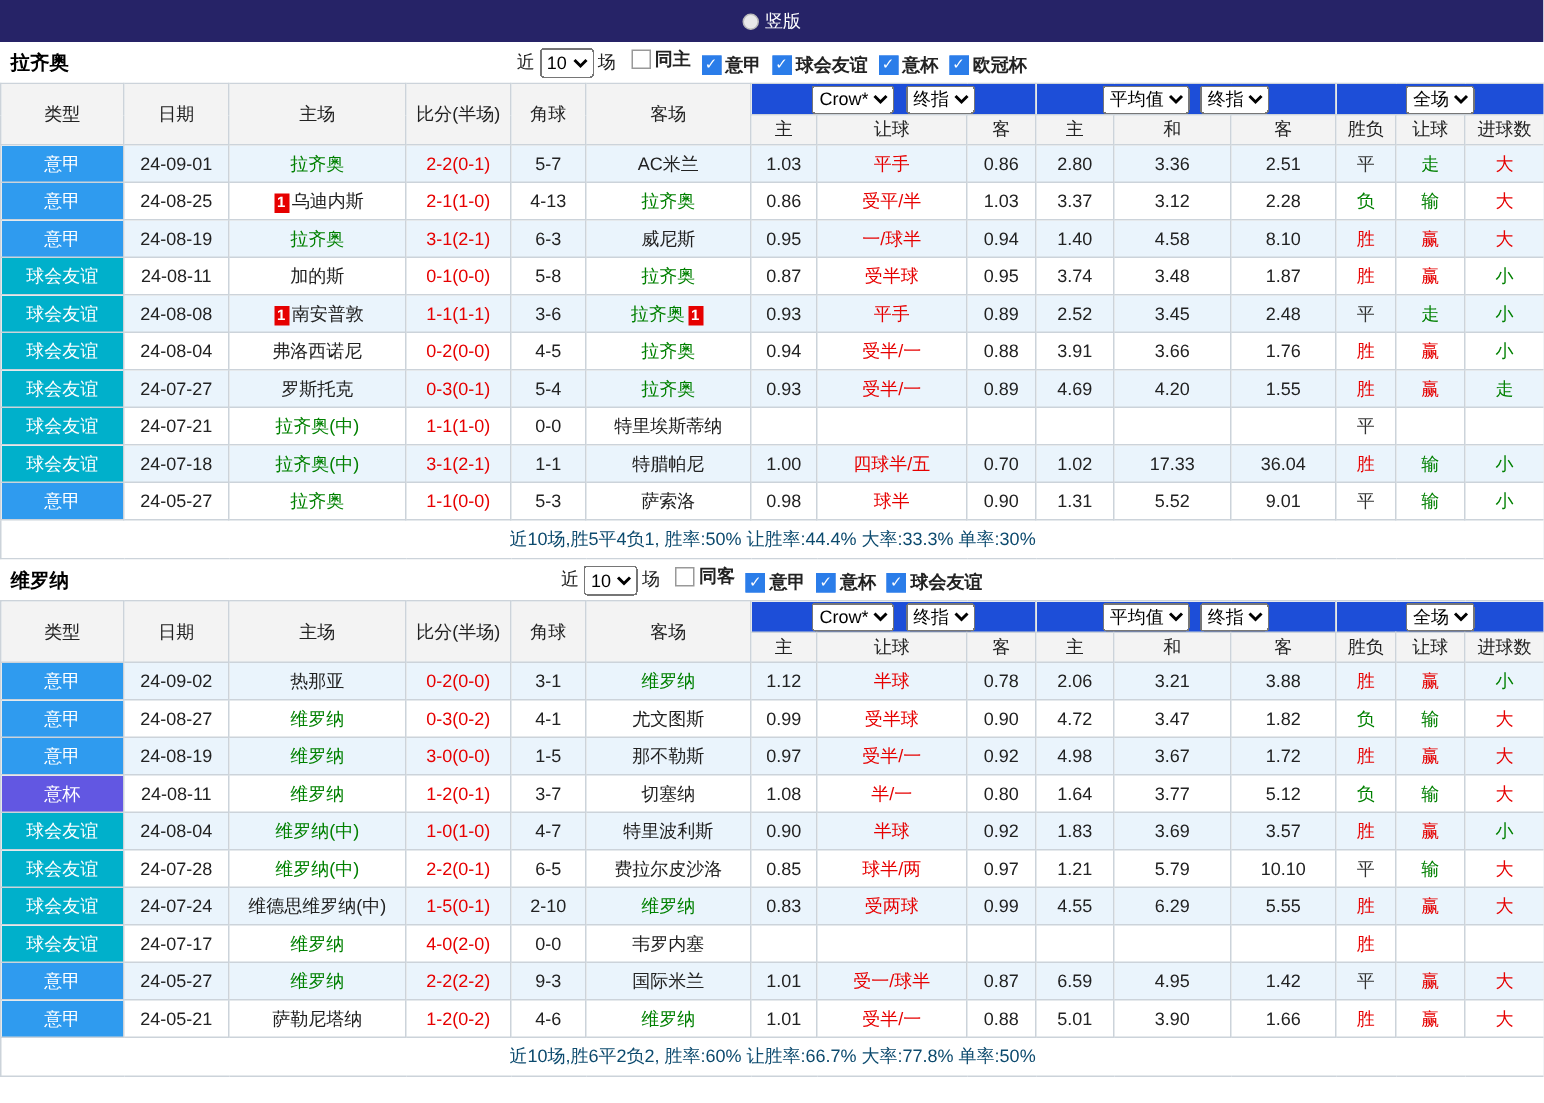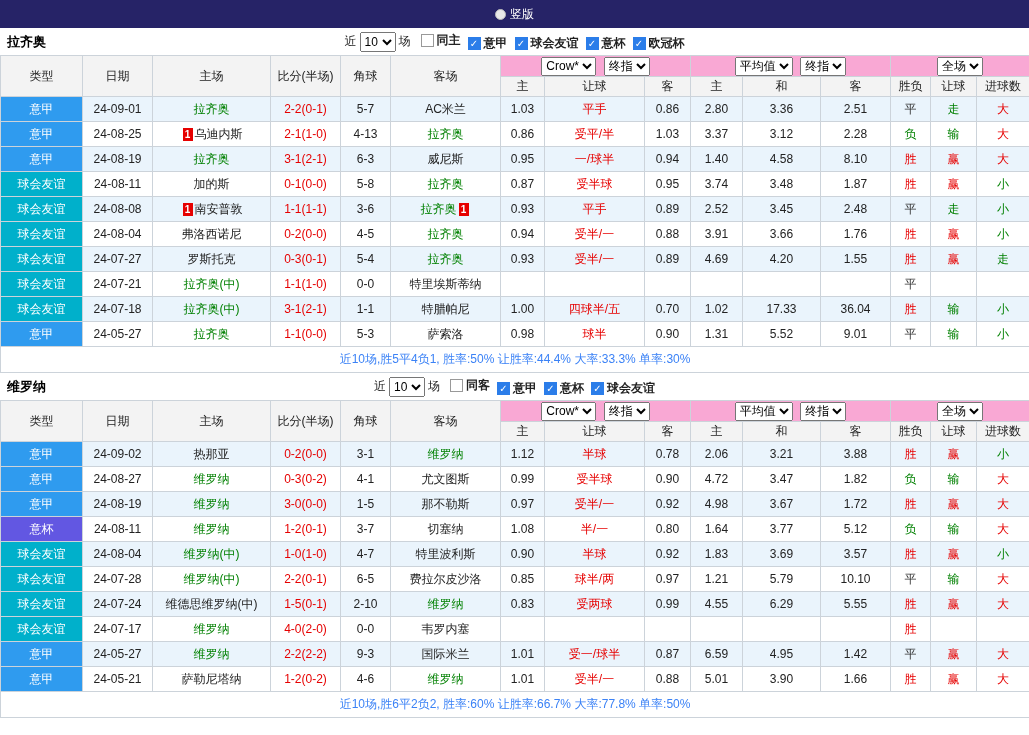--- a/index.html
+++ b/index.html
@@ -48,38 +48,38 @@
   }
   .cb.on { background:#2b7de9; border-color:#2b7de9; }
   
   table { border-collapse:collapse; table-layout:fixed; width:1029px; }
   th, td {
     border:1px solid #ccd3da; text-align:center;
     padding:0 2px; overflow:hidden; white-space:nowrap; height:25px;
   }
   thead th { background:#f3f3f3; font-weight:normal; height:21px; }
   thead tr.sub th { height:20px; }
-  th.sel-cell { background:#f9a8d4; }
+  th.sel-cell { background:#1d4ed8; }
   .sel-cell select { height:19px; font-size:12px; margin:0 2px; max-width:95%; }
   tbody tr.odd td { background:#eaf4fc; }
   td.type-sa  { background:#2f9bef !important; color:#fff; }
   td.type-fr  { background:#00b0cb !important; color:#fff; }
   td.type-cup { background:#6257e2 !important; color:#fff; }
   .team.self { color:#008000; }
   .score { color:#e60000; cursor:pointer; }
   td.hc { color:#e60000; }
   td.res-r { color:#e60000; }
   td.res-g { color:#008000; }
   td.res-d { color:#333; }
   .rc {
     display:inline-block; background:#e60000; color:#fff;
     font-size:10px; min-width:10px; height:13px; line-height:13px;
     padding:0 1px; margin:0 2px; font-weight:bold;
   }
-  tfoot td { color:#3b82f6; height:26px; background:#fff; font-size:12px; }
+  tfoot td { color:#0c4a6e; height:26px; background:#fff; font-size:12px; }
 </style>
 </head>
 <body>
 
 <div class="topbar">
   <span class="tb-title">近期战绩</span>
   <label class="radio-item">
     <span class="radio"></span>
     <span>竖版</span>
   </label>

